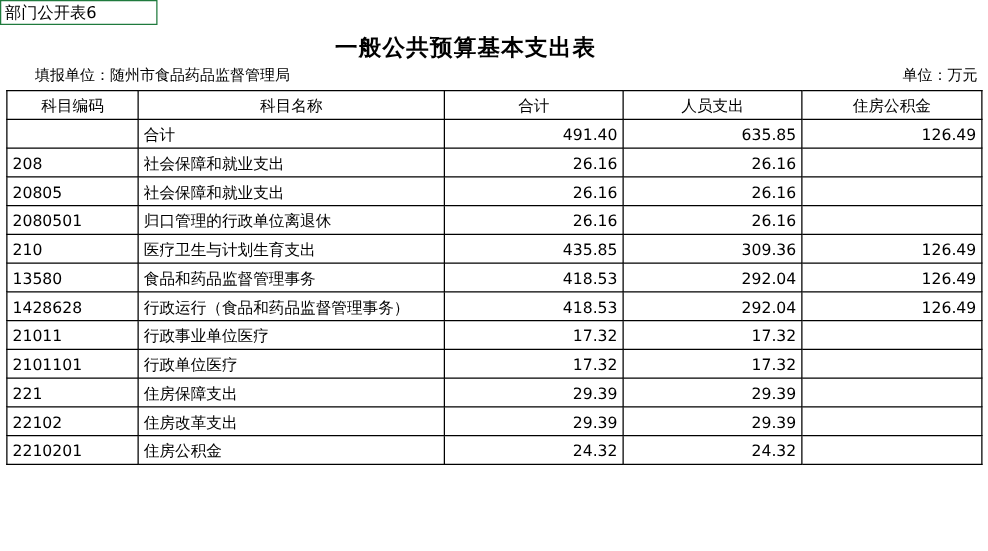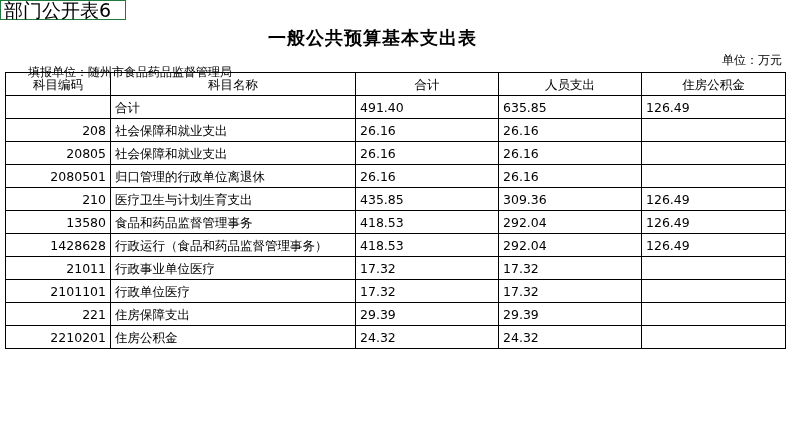--- a/index.html
+++ b/index.html
@@ -23,21 +23,21 @@
     position: absolute;
     left: 0px;
     top: 0px;
     width: 126px;
     height: 20px;
     border: 1px solid #1f7a3d;
     box-sizing: border-box;
     display: flex;
     align-items: center;
     padding-left: 3px;
-    font-size: 19px;
+    font-size: 13px;
     line-height: 1;
     background: #ffffff;
   }
   .doc-title {
     position: absolute;
     left: 0;
     top: 26px;
     width: 745px;
     text-align: center;
     font-size: 18px;
@@ -50,21 +50,20 @@
     top: 52px;
     width: 790px;
     height: 18px;
     font-size: 12px;
   }
   .meta-left {
     position: absolute;
     left: 28px;
     top: 0;
     white-space: nowrap;
-    margin-top: 12px;
   }
   .meta-right {
     position: absolute;
     right: 8px;
     top: 0;
     white-space: nowrap;
   }
   table.budget {
     position: absolute;
     left: 5px;
@@ -87,23 +86,23 @@
   table.budget th {
     font-weight: normal;
     text-align: center;
   }
   .col-code { width: 105px; }
   .col-name { width: 245px; }
   .col-total { width: 143px; }
   .col-person { width: 143px; }
   .col-public { width: 144px; }
 
-  td.code { text-align: right; margin-left: 36px; }
+  td.code { text-align: left; margin-left: 36px; }
   td.name { text-align: left; }
-  td.num { text-align: left; padding-right: 8px; }
+  td.num { text-align: right; padding-right: 8px; }
   .ind1 { padding-left: 18px; }
   .ind2 { padding-left: 34px; }
   .ind3 { padding-left: 50px; }
 </style>
 </head>
 <body>
 
 <div class="page">
 
   <div class="form-tag">部门公开表6</div>
@@ -197,20 +196,27 @@
           <td class="num"></td>
         </tr>
         <tr>
           <td class="code">221</td>
           <td class="name ind1">住房保障支出</td>
           <td class="num">29.39</td>
           <td class="num">29.39</td>
           <td class="num"></td>
         </tr>
         <tr>
+          <td class="code">22102</td>
+          <td class="name ind2">住房改革支出</td>
+          <td class="num">29.39</td>
+          <td class="num">29.39</td>
+          <td class="num"></td>
+        </tr>
+        <tr>
           <td class="code">2210201</td>
           <td class="name ind3">住房公积金</td>
           <td class="num">24.32</td>
           <td class="num">24.32</td>
           <td class="num"></td>
         </tr>
       </tbody>
   </table>
 
 </div>

